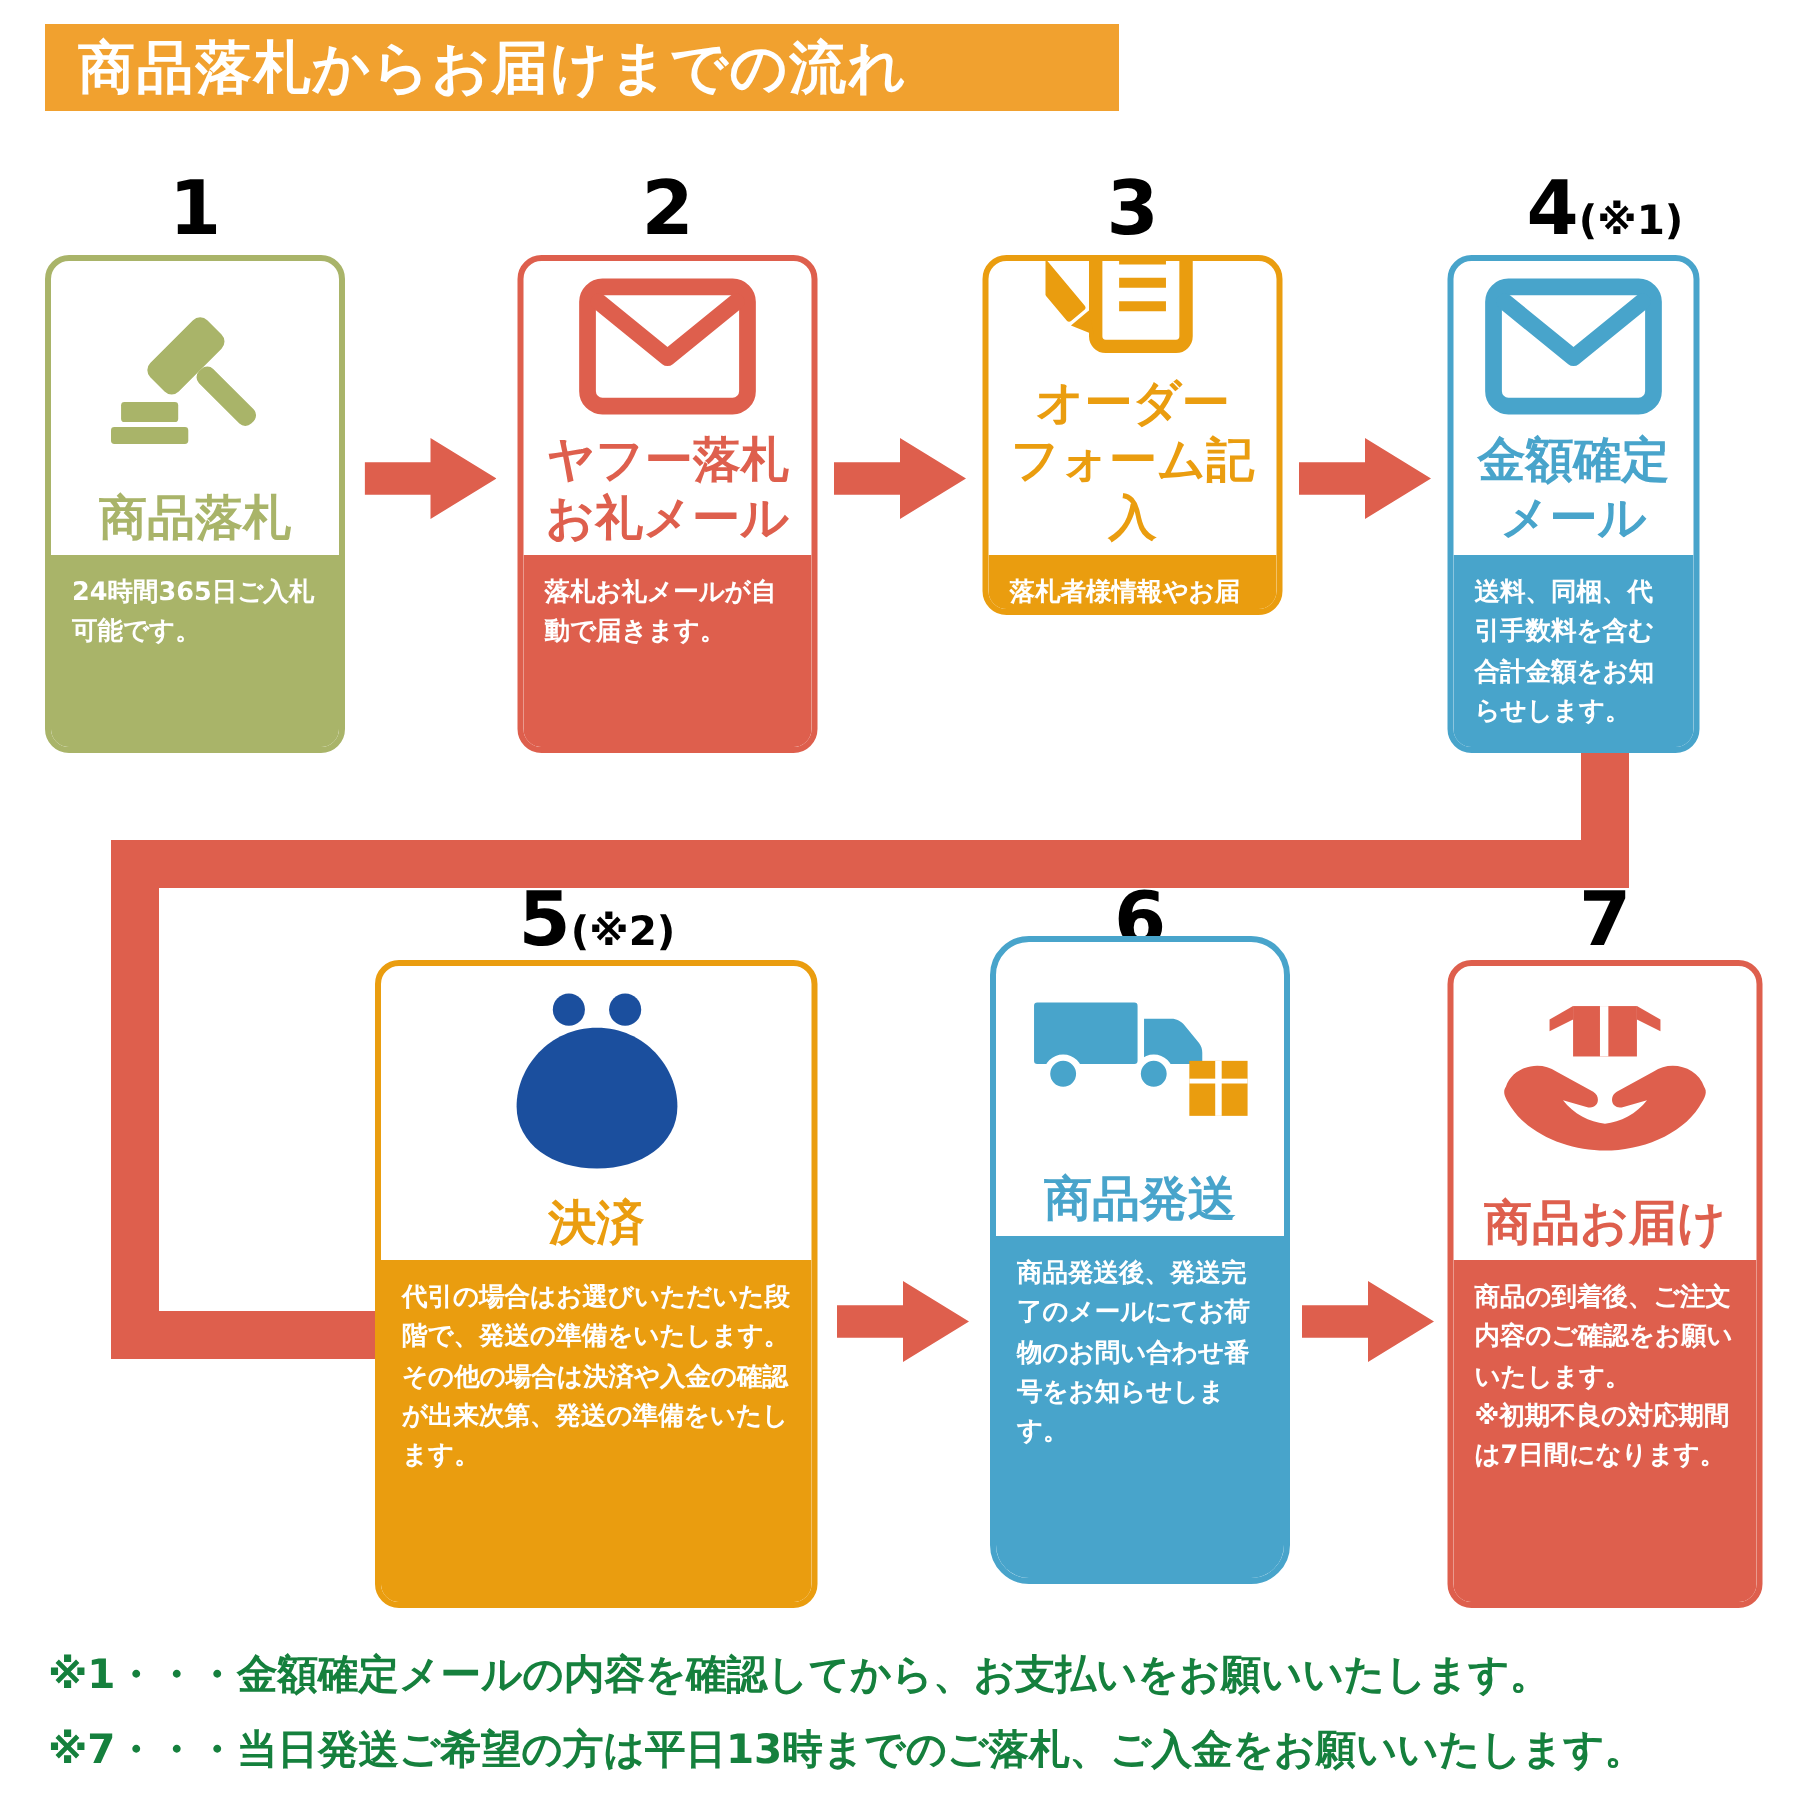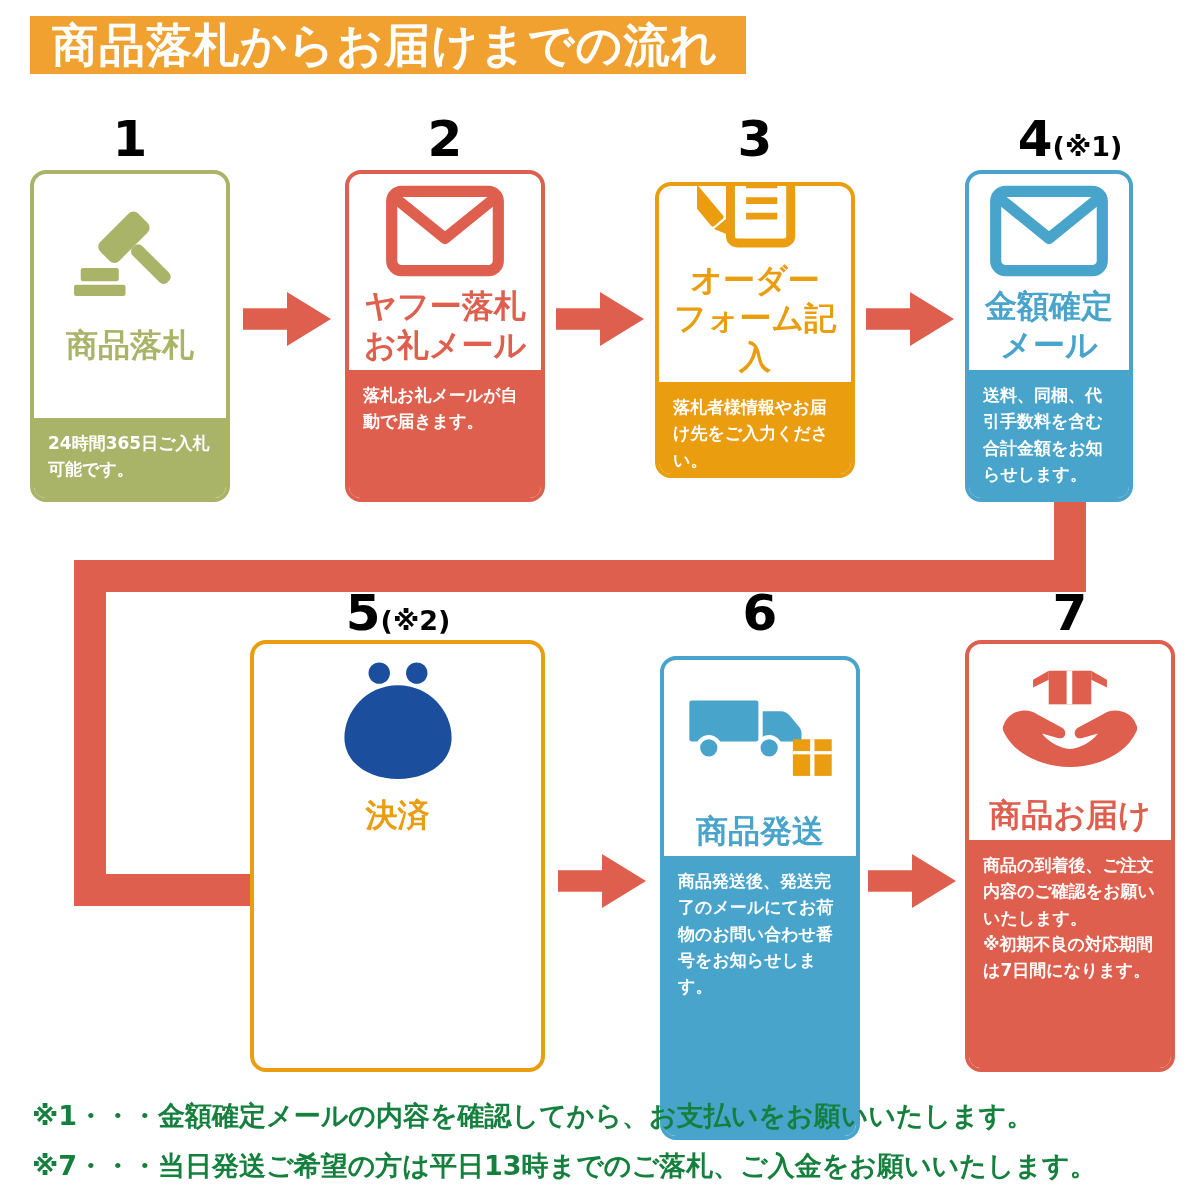--- a/index.html
+++ b/index.html
@@ -7,21 +7,21 @@
   body {
     background:#ffffff;
     font-family:"DejaVu Sans","Liberation Sans",sans-serif;
     position:relative; overflow:hidden; color:#000;
   }
   .stage { position:absolute; inset:0; }
 
   .header {
     position:absolute; left:30px; top:16px; width:716px; height:58px;
     background:var(--hbg,#F1A12F); color:#fff;
-    font-size:46px; font-weight:bold; line-height:58px;
+    font-size:38px; font-weight:bold; line-height:58px;
     padding-left:22px; letter-spacing:1px; white-space:nowrap;
   }
 
   .step-number {
     position:absolute; transform:translateX(-50%);
     font-weight:bold; font-size:50px; line-height:1; color:#000; white-space:nowrap;
   }
   .step-number .nnote { font-size:27px; font-weight:bold; }
 
   .card {
@@ -69,21 +69,21 @@
   <div class="conn" style="left:1054px;top:500px;width:32px;height:92px"></div>
   <div class="conn" style="left:74px;top:560px;width:1012px;height:32px"></div>
   <div class="conn" style="left:74px;top:560px;width:32px;height:346px"></div>
   <div class="conn" style="left:74px;top:874px;width:182px;height:32px"></div>
 
   <div class="step-number" style="left:130px;top:114px"><span>1</span><span class="nnote"></span></div>
   <div class="step-number" style="left:445px;top:114px"><span>2</span><span class="nnote"></span></div>
   <div class="step-number" style="left:755px;top:114px"><span>3</span><span class="nnote"></span></div>
   <div class="step-number" style="left:1070px;top:114px"><span>4</span><span class="nnote">(※1)</span></div>
 
-  <div class="card" style="left: 30px; top: 170px; width: 200px; height: 332px; gap: 48px; --c: #A9B469;">
+  <div class="card" style="left: 30px; top: 170px; width: 200px; height: 332px; --c: #A9B469;">
     <div class="card-top">
       <div class="icon-box">
         <svg width="112" height="112" viewBox="0 0 100 100" fill="currentColor">
           <g transform="rotate(-45 46 40)">
             <rect x="22" y="26" width="48" height="24" rx="6"></rect>
             <rect x="40" y="50" width="12" height="44" rx="5"></rect>
           </g>
           <rect x="6" y="66" width="34" height="12" rx="2"></rect>
           <rect x="0" y="81" width="46" height="10" rx="2"></rect>
         </svg>
@@ -104,21 +104,21 @@
         </svg>
       </div>
       <div class="card-title">ヤフー落札
 お礼メール</div>
     </div>
     <div class="card-body">落札お礼メールが自動で届きます。</div>
   </div>
 
   <div class="arrow" style="left:556px;top:292px"></div>
 
-  <div class="card" style="left: 655px; top: 170px; width: 200px; height: 296px; margin-top: 12px; --c: #EA9D0F;">
+  <div class="card" style="left: 655px; top: 170px; width: 200px; height: 240px; --c: #EA9D0F;">
     <div class="card-top">
       <div class="icon-box">
         <svg width="116" height="112" viewBox="0 0 104 100" fill="none" stroke="currentColor">
           <rect x="30" y="12" width="54" height="72" rx="6" stroke-width="8"></rect>
           <line x1="44" y1="32" x2="72" y2="32" stroke-width="6"></line>
           <line x1="44" y1="46" x2="72" y2="46" stroke-width="6"></line>
           <line x1="44" y1="60" x2="72" y2="60" stroke-width="6"></line>
           <g transform="translate(18 64) rotate(-40)" fill="currentColor" stroke="none">
             <rect x="-7" y="-36" width="14" height="38" rx="2"></rect>
             <path d="M-7 4 L0 17 L7 4 Z"></path>
@@ -157,25 +157,27 @@
     <div class="card-top">
       <div class="icon-box">
         <svg width="134" height="134" viewBox="0 0 100 100" fill="currentColor">
           <circle cx="36" cy="15" r="8"></circle>
           <circle cx="64" cy="15" r="8"></circle>
           <path d="M50 24 C26 24 10 44 10 63 C10 82 28 94 50 94 C72 94 90 82 90 63 C90 44 74 24 50 24 Z"></path>
         </svg>
       </div>
       <div class="card-title">決済</div>
     </div>
+    <div class="card-body">代引の場合はお選びいただいた段階で、発送の準備をいたします。
+その他の場合は決済や入金の確認が出来次第、発送の準備をいたします。</div>
   </div>
 
   <div class="arrow" style="left:558px;top:854px"></div>
 
-  <div class="card" style="left: 660px; top: 656px; width: 200px; height: 484px; --c: #48A4CB; --c2: #EA9D0F;">
+  <div class="card" style="left: 660px; top: 624px; width: 200px; height: 432px; border-radius: 26px; --c: #48A4CB; --c2: #EA9D0F;">
     <div class="card-top">
       <div class="icon-box">
         <svg width="172" height="110" viewBox="0 0 135 102">
           <rect x="2" y="18" width="64" height="38" rx="2" fill="currentColor"></rect>
           <path d="M70 28 h17 c3 0 6 1.5 8 4 l9 11 c1.5 2 2 4 2 6 v7 h-36 z" fill="currentColor"></path>
           <circle cx="20" cy="62" r="10" fill="currentColor" stroke="#fff" stroke-width="4"></circle>
           <circle cx="76" cy="62" r="10" fill="currentColor" stroke="#fff" stroke-width="4"></circle>
           <g>
             <rect x="98" y="54" width="36" height="34" fill="var(--c2,#EA9D0F)"></rect>
             <rect x="114" y="54" width="4" height="34" fill="#fff"></rect>

